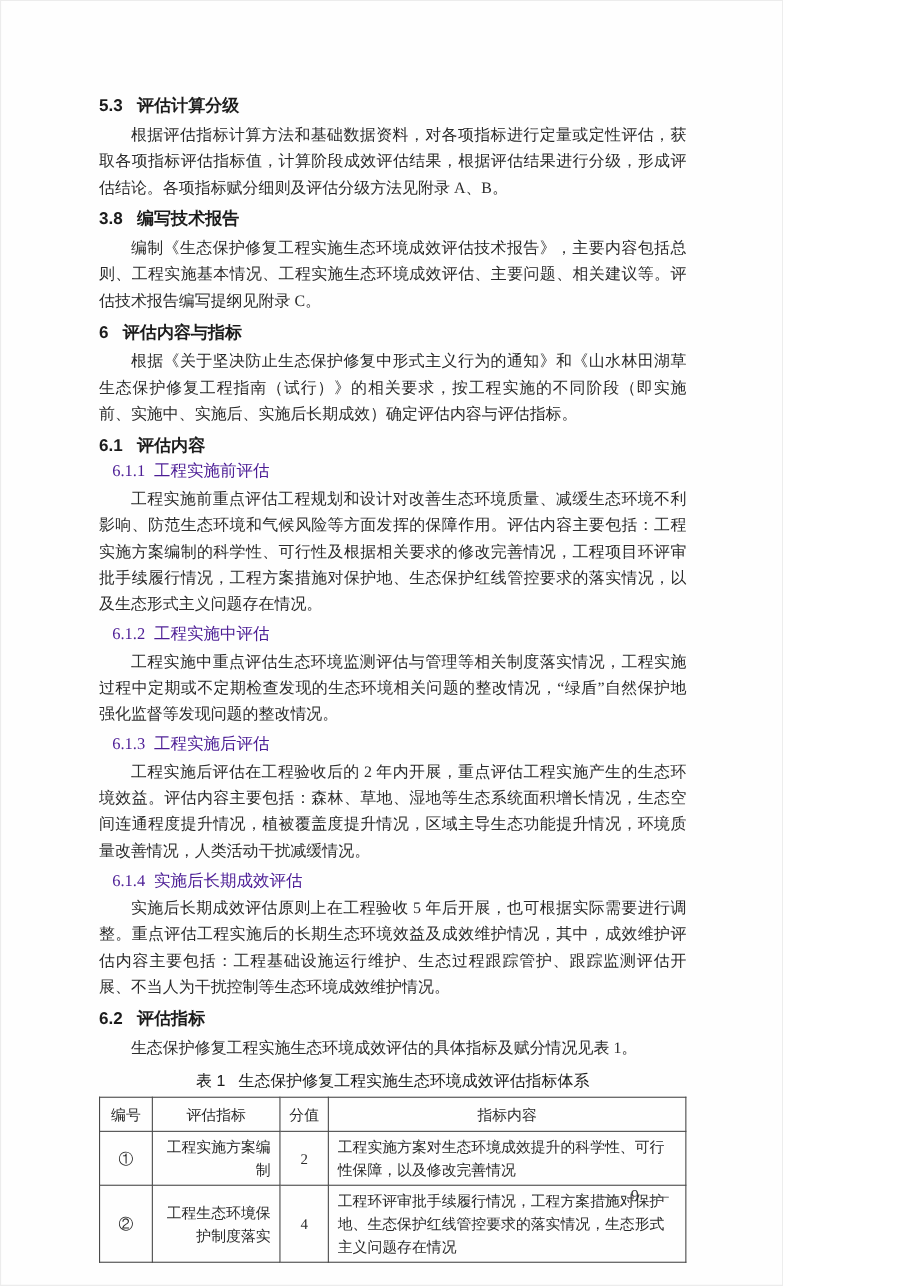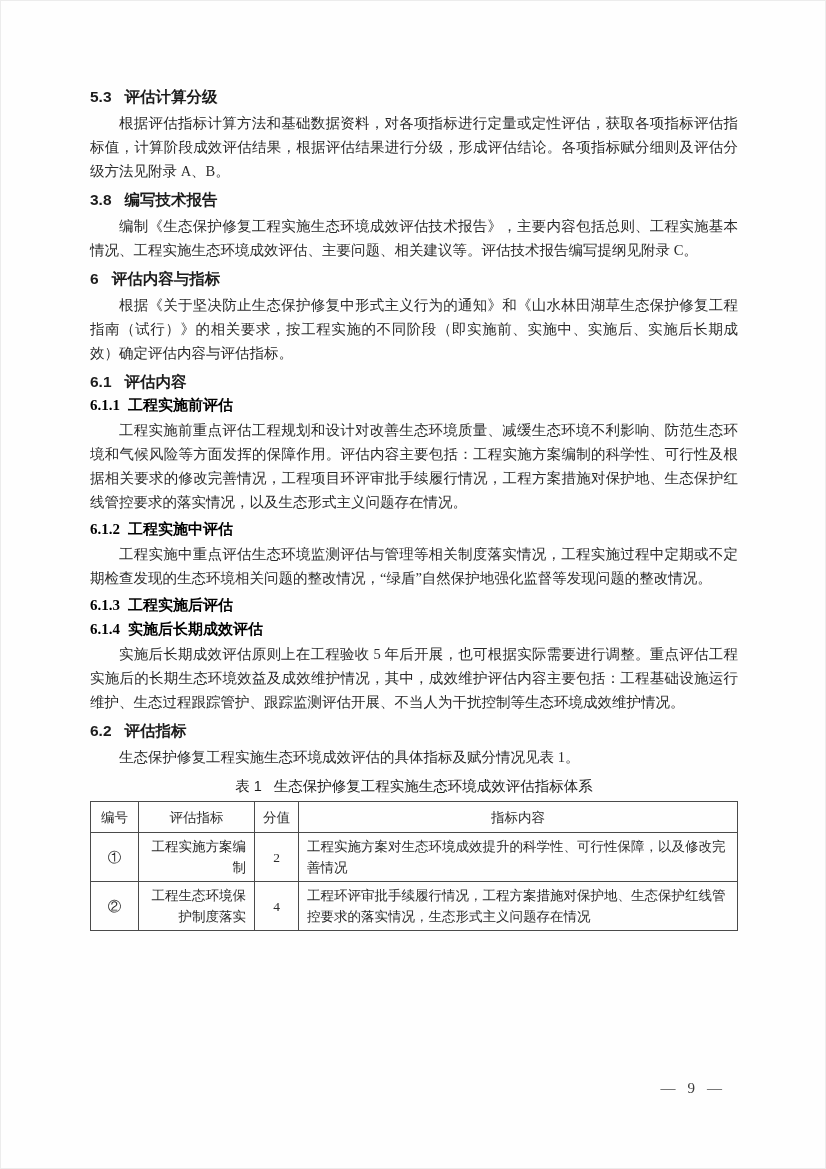--- a/index.html
+++ b/index.html
@@ -1,18 +1,18 @@
 <!DOCTYPE html>
 <html lang="zh"><head>
 <meta charset="utf-8">
 <style>
   html, body { margin: 0; padding: 0; background: #ffffff; }
   .page {
     position: relative;
-    width: 826px;
+    width: 712px;
     height: 1169px;
     background: #fefefe;
     box-sizing: border-box;
     font-family: "Liberation Serif", "DejaVu Serif", serif;
     color: #2b2b2b;
     overflow: hidden;
     box-shadow: inset 0 0 0 1px #ececec;
   }
   .content {
     box-sizing: border-box;
@@ -23,24 +23,24 @@
     font-size: 15.5px;
     font-weight: 700;
     color: #1c1c1c;
     line-height: 17px;
     margin: 8px 0 6px 0;
   }
   .sec:first-child .h2 { margin-top: 0; }
   .h3 {
     font-family: "Liberation Serif", "DejaVu Serif", serif;
     font-size: 15px;
-    font-weight: 700;
-    color: #000000;
+    font-weight: 400;
+    color: #4c1d95;
     line-height: 17px;
-    margin: 7px 0 4px 0;
+    margin: 7px 0 4px 12px;
   }
   .hnum { margin-right: 13px; }
   .h3 .hnum { margin-right: 8px; }
   .para {
     font-size: 14.5px;
     line-height: 24px;
     text-indent: 2em;
     text-align: justify;
     margin: 0 0 2px 0;
     color: #2b2b2b;
@@ -118,20 +118,21 @@
       <p class="para">工程实施前重点评估工程规划和设计对改善生态环境质量、减缓生态环境不利影响、防范生态环境和气候风险等方面发挥的保障作用。评估内容主要包括：工程实施方案编制的科学性、可行性及根据相关要求的修改完善情况，工程项目环评审批手续履行情况，工程方案措施对保护地、生态保护红线管控要求的落实情况，以及生态形式主义问题存在情况。</p>
     </section>
 
     <section class="sec">
       <h3 class="h3"><span class="hnum">6.1.2</span><span>工程实施中评估</span></h3>
       <p class="para">工程实施中重点评估生态环境监测评估与管理等相关制度落实情况，工程实施过程中定期或不定期检查发现的生态环境相关问题的整改情况，“绿盾”自然保护地强化监督等发现问题的整改情况。</p>
     </section>
 
     <section class="sec">
       <h3 class="h3"><span class="hnum">6.1.3</span><span>工程实施后评估</span></h3>
+      <p class="para">工程实施后评估在工程验收后的 2 年内开展，重点评估工程实施产生的生态环境效益。评估内容主要包括：森林、草地、湿地等生态系统面积增长情况，生态空间连通程度提升情况，植被覆盖度提升情况，区域主导生态功能提升情况，环境质量改善情况，人类活动干扰减缓情况。</p>
     </section>
 
     <section class="sec">
       <h3 class="h3"><span class="hnum">6.1.4</span><span>实施后长期成效评估</span></h3>
       <p class="para">实施后长期成效评估原则上在工程验收 5 年后开展，也可根据实际需要进行调整。重点评估工程实施后的长期生态环境效益及成效维护情况，其中，成效维护评估内容主要包括：工程基础设施运行维护、生态过程跟踪管护、跟踪监测评估开展、不当人为干扰控制等生态环境成效维护情况。</p>
     </section>
 
     <section class="sec">
       <h2 class="h2"><span class="hnum">6.2</span><span>评估指标</span></h2>
       <p class="para">生态保护修复工程实施生态环境成效评估的具体指标及赋分情况见表 1。</p>

